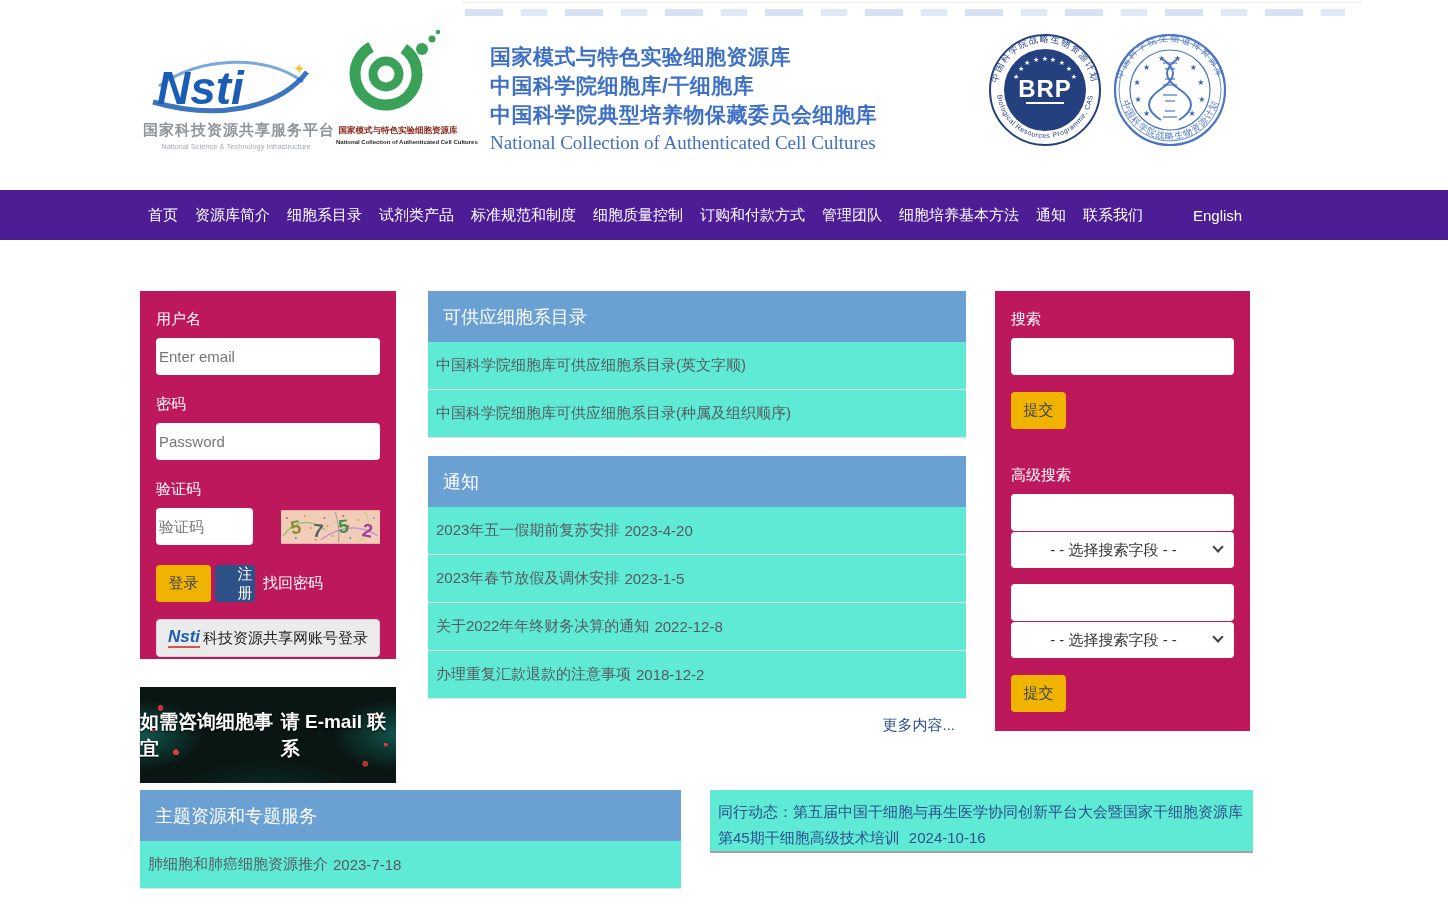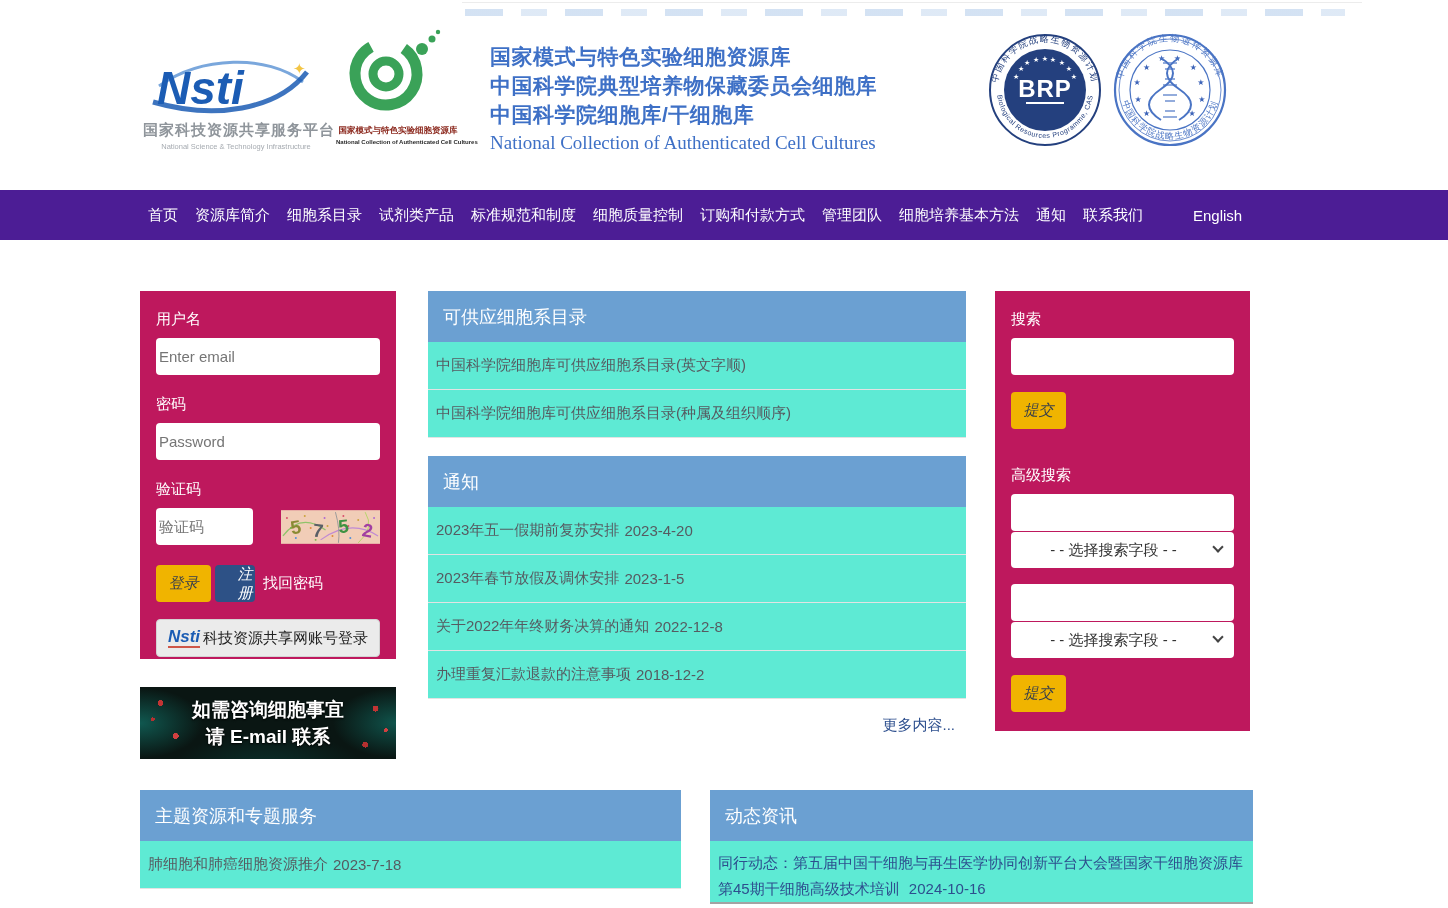--- a/index.html
+++ b/index.html
@@ -42,21 +42,21 @@
 
   .fld-label { display:block; color:#fff; font-size:15px; margin-bottom:9px; }
   .txt-input { display:block; width:224px; height:37px; border:none; border-radius:4px; background:#fff;
     font-size:15px; padding:0 3px; color:#333; outline:none; font-family:"Liberation Sans",sans-serif; }
   .txt-input::placeholder { color:#757575; }
   .mb20 { margin-bottom:20px; }
   .captcha-row { display:flex; align-items:center; gap:28px; }
   .captcha-input { width:97px; }
   .captcha-img { width:100px; height:34px; display:block; cursor:pointer; }
 
-  .btn { border:none; border-radius:4px; font-size:15px; cursor:pointer; font-family:"Liberation Sans",sans-serif;font-style:italic; }
+  .btn { border:none; border-radius:4px; font-size:15px; cursor:pointer; font-family:"Liberation Sans",sans-serif; }
   .btn-yellow { width:55px; height:37px; background:#f0b400; color:#39404a; }
   .btn-navy { width:40px; height:37px; background:#2d5186; color:#fff;padding-left:20px; }
   .login-btn-row { display:flex; align-items:center; margin-top:20px; }
   .forgot-link { color:#fff; font-size:15px; margin-left:8px; cursor:pointer; }
   .gap4 { margin-left:4px; }
 
   .nsti-login-btn { margin-top:17px; width:224px; height:38px; background:#ebebeb; border:1px solid #d3d3d3;
     border-radius:4px; display:flex; align-items:center; justify-content:center; gap:3px; cursor:pointer; }
   .mini-nsti { font-style:italic; font-weight:bold; color:#1b5cb4; font-size:17px; border-bottom:2px solid #cf5648; line-height:1; padding-bottom:1px; }
   .nsti-login-label { font-size:15px; color:#222; }
@@ -76,33 +76,33 @@
   .search-input { width:223px; }
   .submit-btn { margin-top:17px; display:block; }
   .adv-label { margin-top:37px; }
   .select-box { position:relative; margin-top:1px; width:223px; height:36px; background:#fff; border-radius:4px;
     display:flex; align-items:center; justify-content:center; font-size:15px; color:#333; cursor:pointer; padding-right:18px; }
   .chevron { position:absolute; right:12px; top:11px; width:8px; height:8px;
     border-right:2px solid #444; border-bottom:2px solid #444; transform:rotate(45deg); }
   .mt16 { margin-top:16px; }
 
   
-  .email-banner { position:absolute; left:140px; top:687px; width:256px; height:72px; cursor:pointer;
+  .email-banner { position:absolute; left:140px; top:687px; width:256px; height:96px; cursor:pointer;
     background:
       radial-gradient(circle 3px at 8% 22%, #c23434 97%, transparent),
       radial-gradient(circle 3px at 14% 68%, #d04040 97%, transparent),
       radial-gradient(circle 2px at 5% 45%, #b53030 97%, transparent),
       radial-gradient(circle 3px at 92% 30%, #c23434 97%, transparent),
       radial-gradient(circle 2px at 96% 60%, #d04040 97%, transparent),
       radial-gradient(circle 3px at 88% 80%, #b53030 97%, transparent),
       radial-gradient(ellipse 90px 50px at 0% 50%, rgba(18,110,100,.75), transparent 70%),
       radial-gradient(ellipse 90px 50px at 100% 50%, rgba(18,110,100,.7), transparent 70%),
       radial-gradient(ellipse 140px 60px at 50% 120%, rgba(10,70,64,.6), transparent 70%),
       #0a1613;
-    display:flex; flex-direction:column; align-items:center; justify-content:center; }
+    display:flex; flex-direction:row; align-items:center; justify-content:center; }
   .email-banner div { color:#fff; font-size:19px; font-weight:bold; line-height:27px; text-shadow:0 1px 2px #000; }
 
   
   .topics-panel { left:140px; top:790px; width:541px; }
   .news-panel { left:710px; top:790px; width:543px; }
   .news-item { padding:9px 8px 0; font-size:15px; color:#2d4f8e; line-height:26px; border-bottom:2px solid #a3a3a3;
     cursor:pointer; }
 </style>
 </head>
 <body>
@@ -130,22 +130,22 @@
       <circle cx="86" cy="21" r="6" fill="#3aa258"></circle>
       <circle cx="96" cy="11" r="3.5" fill="#3aa258"></circle>
       <circle cx="102" cy="4" r="2.2" fill="#3aa258"></circle>
     </svg>
     <div class="cap-cn">国家模式与特色实验细胞资源库</div>
     <div class="cap-en">National Collection of Authenticated Cell Cultures</div>
   </div>
 
   <div class="site-title">
     <div class="t-cn">国家模式与特色实验细胞资源库</div>
+    <div class="t-cn">中国科学院细胞库/干细胞库</div>
     <div class="t-cn">中国科学院典型培养物保藏委员会细胞库</div>
-    <div class="t-cn">中国科学院细胞库/干细胞库</div>
     <div class="t-en">National Collection of Authenticated Cell Cultures</div>
   </div>
 
   <svg id="brp-seal" class="seal" viewBox="0 0 114 114">
     <defs>
       <path id="brp-top" d="M 9,57 A 48,48 0 0 1 105,57"></path>
       <path id="brp-bot" d="M 9,57 A 48,48 0 0 0 105,57"></path>
     </defs>
     <circle cx="57" cy="57" r="55" fill="#fff" stroke="#24407e" stroke-width="2"></circle>
     <circle cx="57" cy="57" r="41" fill="#24407e"></circle>
@@ -317,20 +317,19 @@
 
   <div class="list-panel topics-panel">
     <div class="panel-head">主题资源和专题服务</div>
     <div class="panel-item">
       <span>肺细胞和肺癌细胞资源推介</span>
       <span class="item-date">2023-7-18</span>
     </div>
   </div>
 
   <div class="list-panel news-panel">
-    <div class="panel-head">动态资讯</div>
     <div class="news-item">
       <span>同行动态：第五届中国干细胞与再生医学协同创新平台大会暨国家干细胞资源库第45期干细胞高级技术培训</span>
       <span class="item-date">2024-10-16</span>
     </div>
   </div>
 
 </div>
 
 </body></html>

